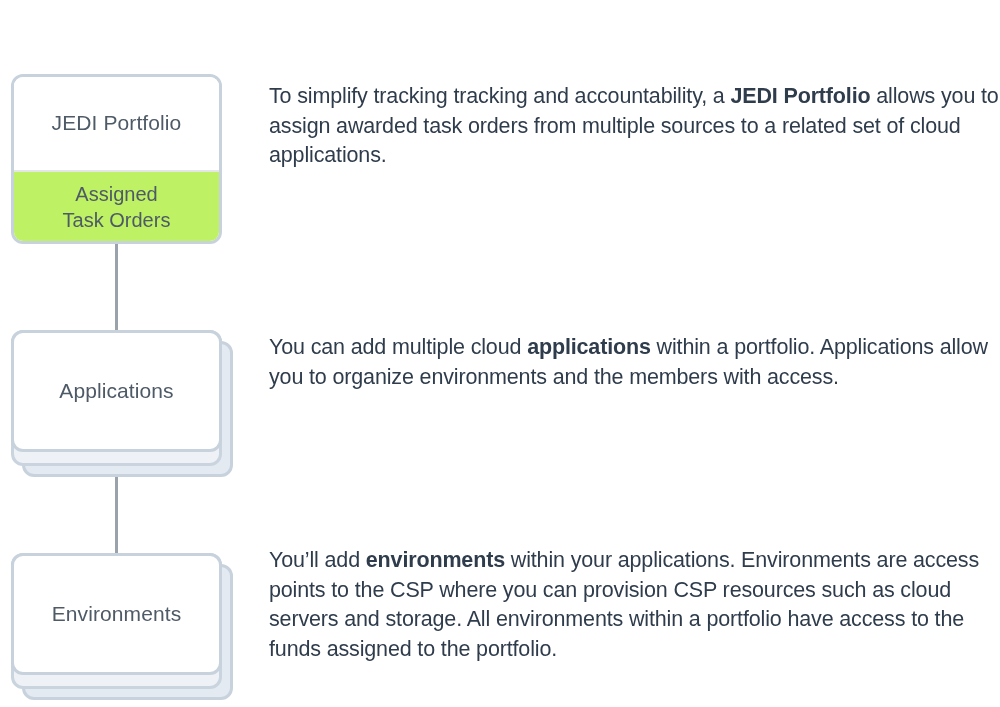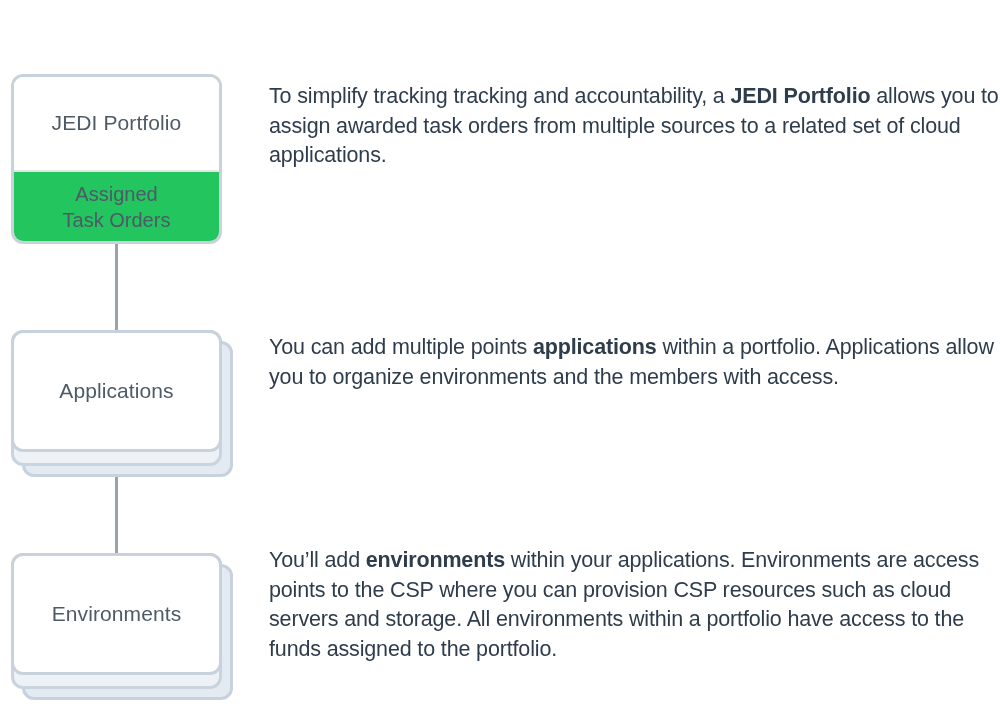--- a/index.html
+++ b/index.html
@@ -101,21 +101,21 @@
     width: 211px;
     height: 170px;
   }
   #jedi-portfolio-title {
     height: 93px;
     flex: 0 0 93px;
     background: #ffffff;
   }
   #assigned-task-orders-section {
     flex: 1 1 auto;
-    background: #22c55e;
+    background: #bef264;
     border-top: 2px solid #e3e5e7;
     display: flex;
     align-items: center;
     justify-content: center;
     color: #4e5a66;
     font-size: 20px;
     line-height: 1.3;
     text-align: center;
     white-space: pre-line;
   }
@@ -191,17 +191,17 @@
   <div class="stack" id="stack-environments">
     <div class="stack-layer back-2"></div>
     <div class="stack-layer back-1"></div>
     <div class="card" id="card-environments">
       <div class="card-label">Environments</div>
     </div>
   </div>
 
   <p class="description" id="description-portfolio" style="margin:0;"><span>To simplify tracking tracking and accountability, a </span><b>JEDI Portfolio</b><span> allows you to assign awarded task orders from multiple sources to a related set of cloud applications.</span></p>
 
-  <p class="description" id="description-applications" style="margin:0;"><span>You can add multiple points </span><b>applications</b><span> within a portfolio. Applications allow you to organize environments and the members with access.</span></p>
+  <p class="description" id="description-applications" style="margin:0;"><span>You can add multiple cloud </span><b>applications</b><span> within a portfolio. Applications allow you to organize environments and the members with access.</span></p>
 
   <p class="description" id="description-environments" style="margin:0;"><span>You’ll add </span><b>environments</b><span> within your applications. Environments are access points to the CSP where you can provision CSP resources such as cloud servers and storage. All environments within a portfolio have access to the funds assigned to the portfolio.</span></p>
 
 </div>
 
 </body></html>

